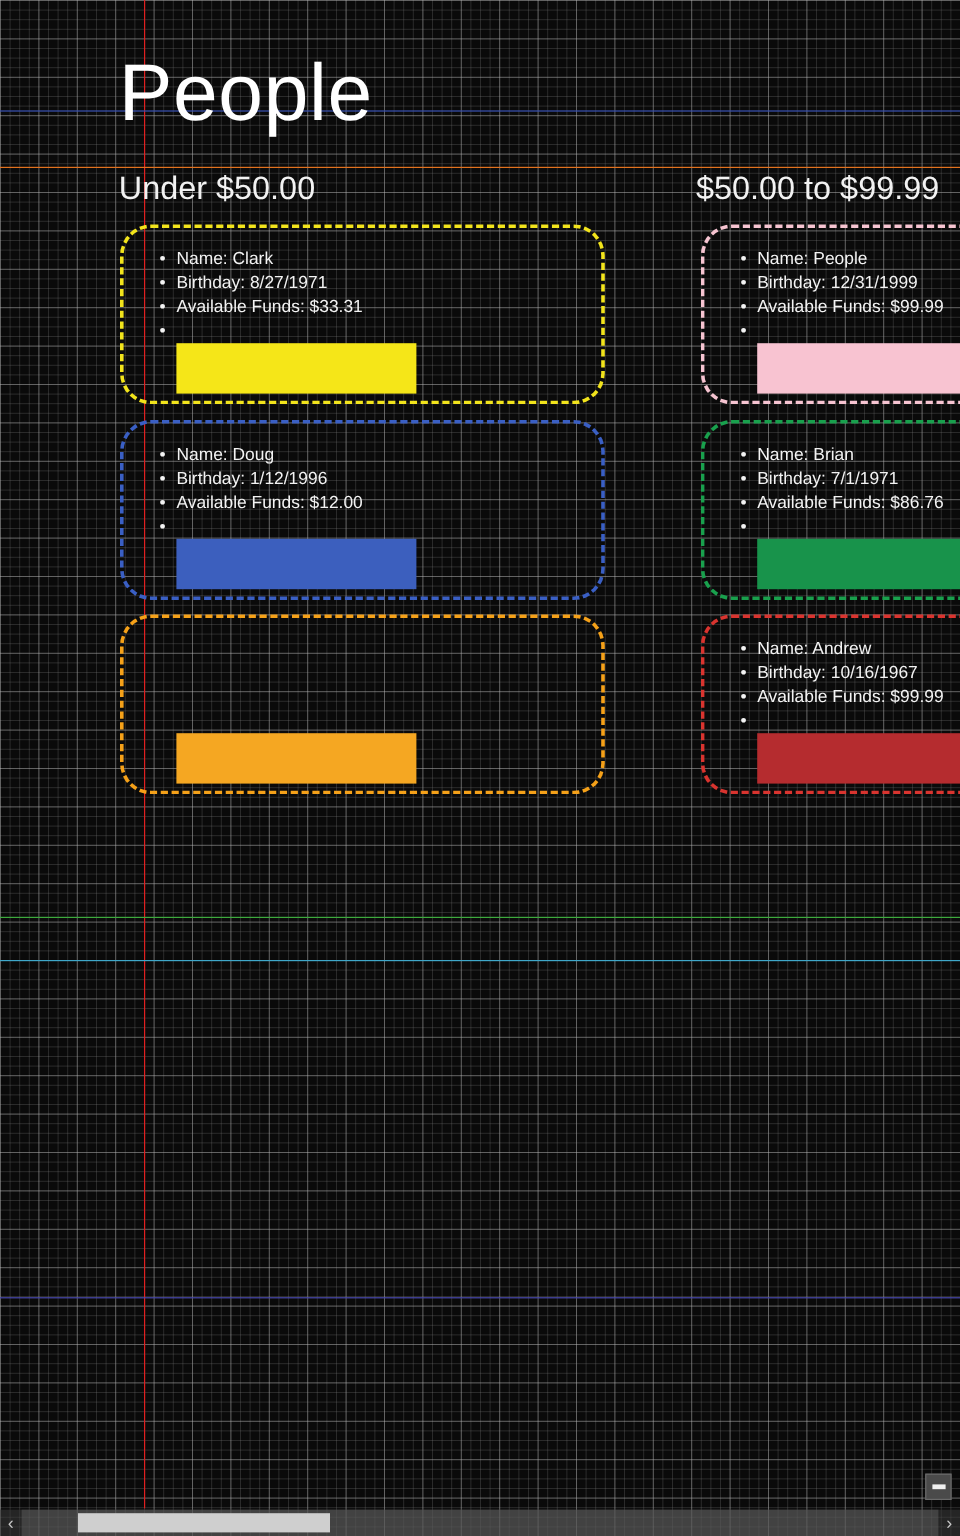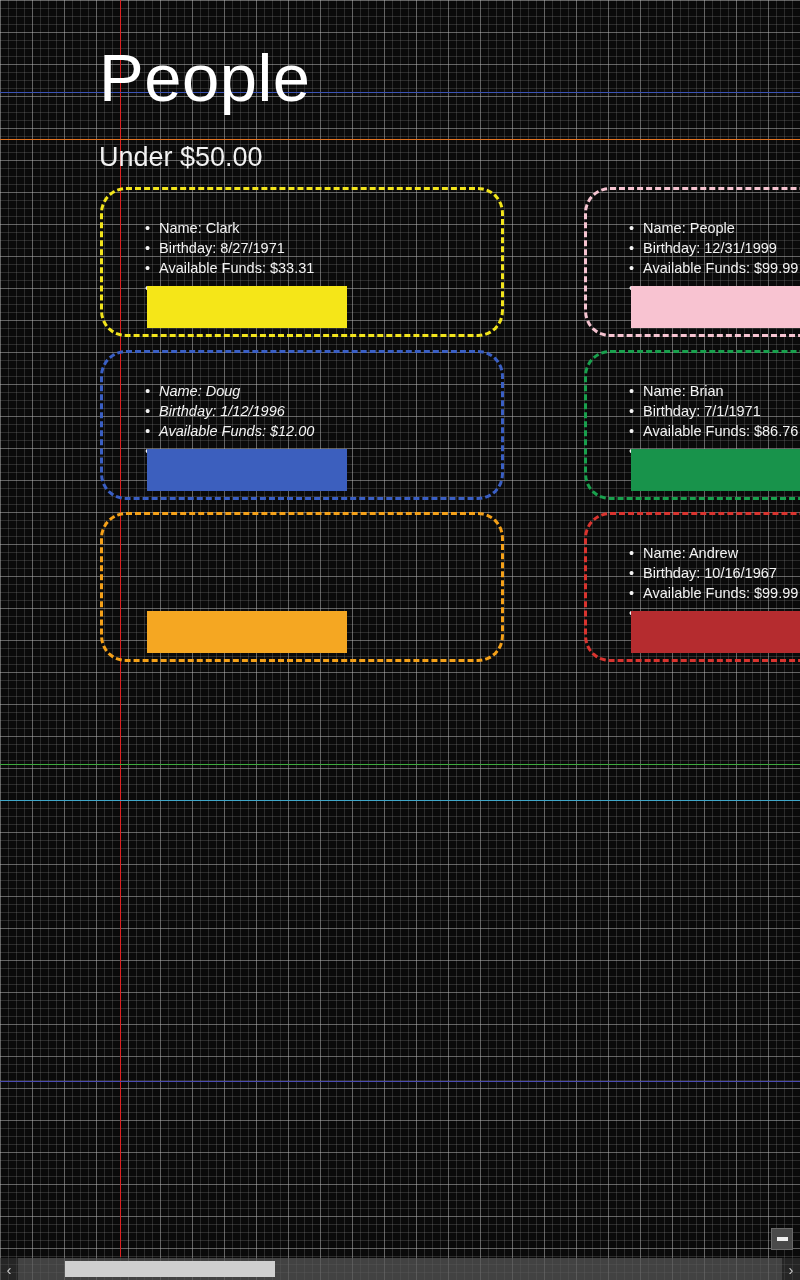--- a/index.html
+++ b/index.html
@@ -53,21 +53,21 @@
     position:absolute;
     border-style:dashed;
     border-width:3px;
     border-radius:26px;
     background:transparent;
   }
   .card-list {
     list-style:none;
     position:absolute;
     left:30px; top:16px;
-    margin:12px; padding:0;
+    margin:0; padding:0;
   }
   .card-list li {
     position:relative;
     color:#f3f3f3;
     font-size:14.5px;
     line-height:20px;
     padding-left:14px;
     white-space:nowrap;
   }
   .card-list li::before {
@@ -137,32 +137,33 @@
       <div class="guide-h" style="top: 92px; background: rgb(59, 83, 181);"></div>
       <div class="guide-h" style="top: 139px; background: rgb(226, 114, 31);"></div>
       <div class="guide-h" style="top: 764px; background: rgb(61, 169, 61);"></div>
       <div class="guide-h" style="top: 800px; background: rgb(63, 167, 201);"></div>
       <div class="guide-h" style="top: 1081px; background: rgb(74, 74, 176);"></div>
     </div>
 
   <div id="page-title">People</div>
 
   <div class="col-header" id="col-header-0">Under $50.00</div>
+  <div class="col-header" id="col-header-1">$50.00 to $99.99</div>
 
   <div class="card col-left row-0" id="card-0-0" style="border-color: rgb(242, 228, 28);">
     <ul class="card-list">
       <li>Name: Clark</li>
       <li>Birthday: 8/27/1971</li>
       <li>Available Funds: $33.31</li>
       <li class="empty-bullet"></li>
     </ul>
     <div class="swatch" id="swatch-0-0" style="background: rgb(245, 230, 24);"></div>
   </div>
 
-  <div class="card col-left row-1" id="card-0-1" style="border-color: rgb(58, 95, 196); font-style: italic;">
+  <div class="card col-left row-1" id="card-0-1" style="border-color: rgb(58, 95, 196);">
     <ul class="card-list">
       <li>Name: Doug</li>
       <li>Birthday: 1/12/1996</li>
       <li>Available Funds: $12.00</li>
       <li class="empty-bullet"></li>
     </ul>
     <div class="swatch" id="swatch-0-1" style="background: rgb(60, 95, 190);"></div>
   </div>
 
   <div class="card col-left row-2" id="card-0-2" style="border-color: rgb(245, 161, 25);">

